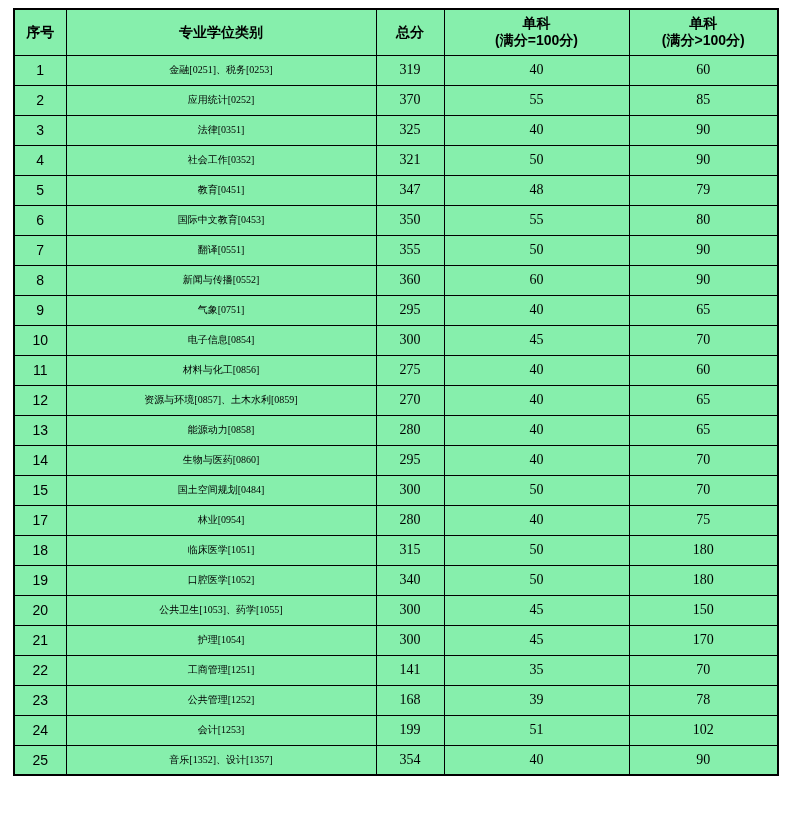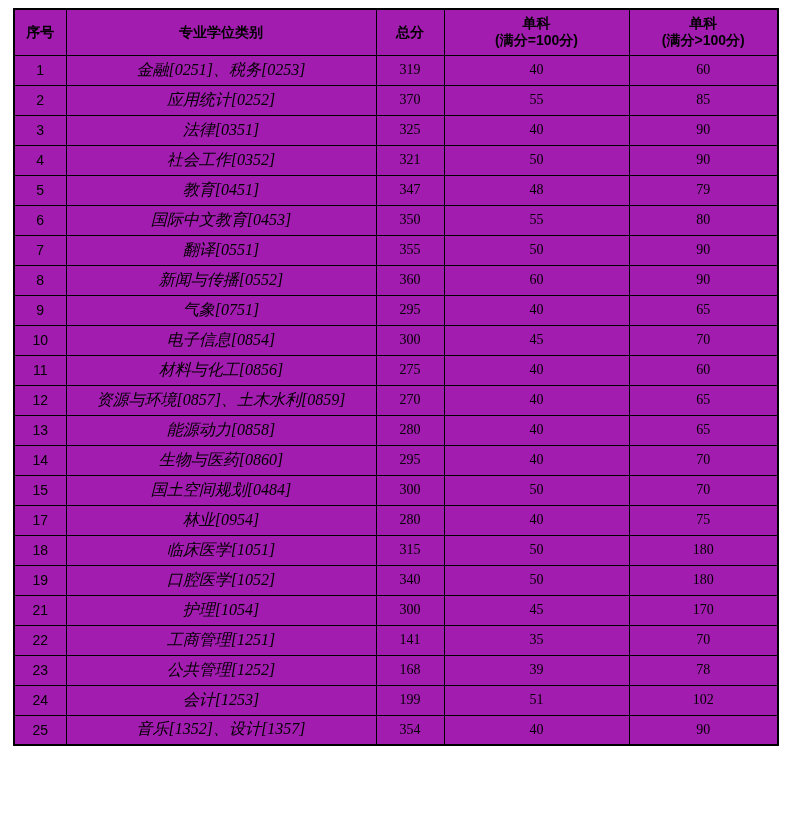--- a/index.html
+++ b/index.html
@@ -18,21 +18,21 @@
   }
   table.score-table {
     position: absolute;
     left: 13px;
     top: 8px;
     border-collapse: collapse;
     table-layout: fixed;
     width: 764px;
     border: 2px solid #000000;
     color: #000000;
-    background: #a21caf;
+    background: #86efac;
   }
   table.score-table th,
   table.score-table td {
     border: 1px solid #000000;
     padding: 0;
     text-align: center;
     vertical-align: middle;
     overflow: hidden;
     white-space: nowrap;
   }
@@ -51,22 +51,21 @@
   table.score-table th .hline {
     display: block;
   }
   td.c-no {
     font-family: "Liberation Sans", sans-serif;
     font-size: 14px;
   }
   td.c-cat {
     text-align: left;
     padding-left: 7px;
-    font-size: 16px;
-    font-style: italic;
+    font-size: 10px;
   }
   td.c-total, td.c-s100, td.c-sgt100 {
     font-size: 14px;
   }
 </style>
 </head>
 <body>
 
 <div class="page">
   <table class="score-table">
@@ -213,20 +212,27 @@
     <td class="c-sgt100">180</td>
   </tr>
         <tr>
     <td class="c-no">19</td>
     <td class="c-cat">口腔医学[1052]</td>
     <td class="c-total">340</td>
     <td class="c-s100">50</td>
     <td class="c-sgt100">180</td>
   </tr>
         <tr>
+    <td class="c-no">20</td>
+    <td class="c-cat">公共卫生[1053]、药学[1055]</td>
+    <td class="c-total">300</td>
+    <td class="c-s100">45</td>
+    <td class="c-sgt100">150</td>
+  </tr>
+        <tr>
     <td class="c-no">21</td>
     <td class="c-cat">护理[1054]</td>
     <td class="c-total">300</td>
     <td class="c-s100">45</td>
     <td class="c-sgt100">170</td>
   </tr>
         <tr>
     <td class="c-no">22</td>
     <td class="c-cat">工商管理[1251]</td>
     <td class="c-total">141</td>

